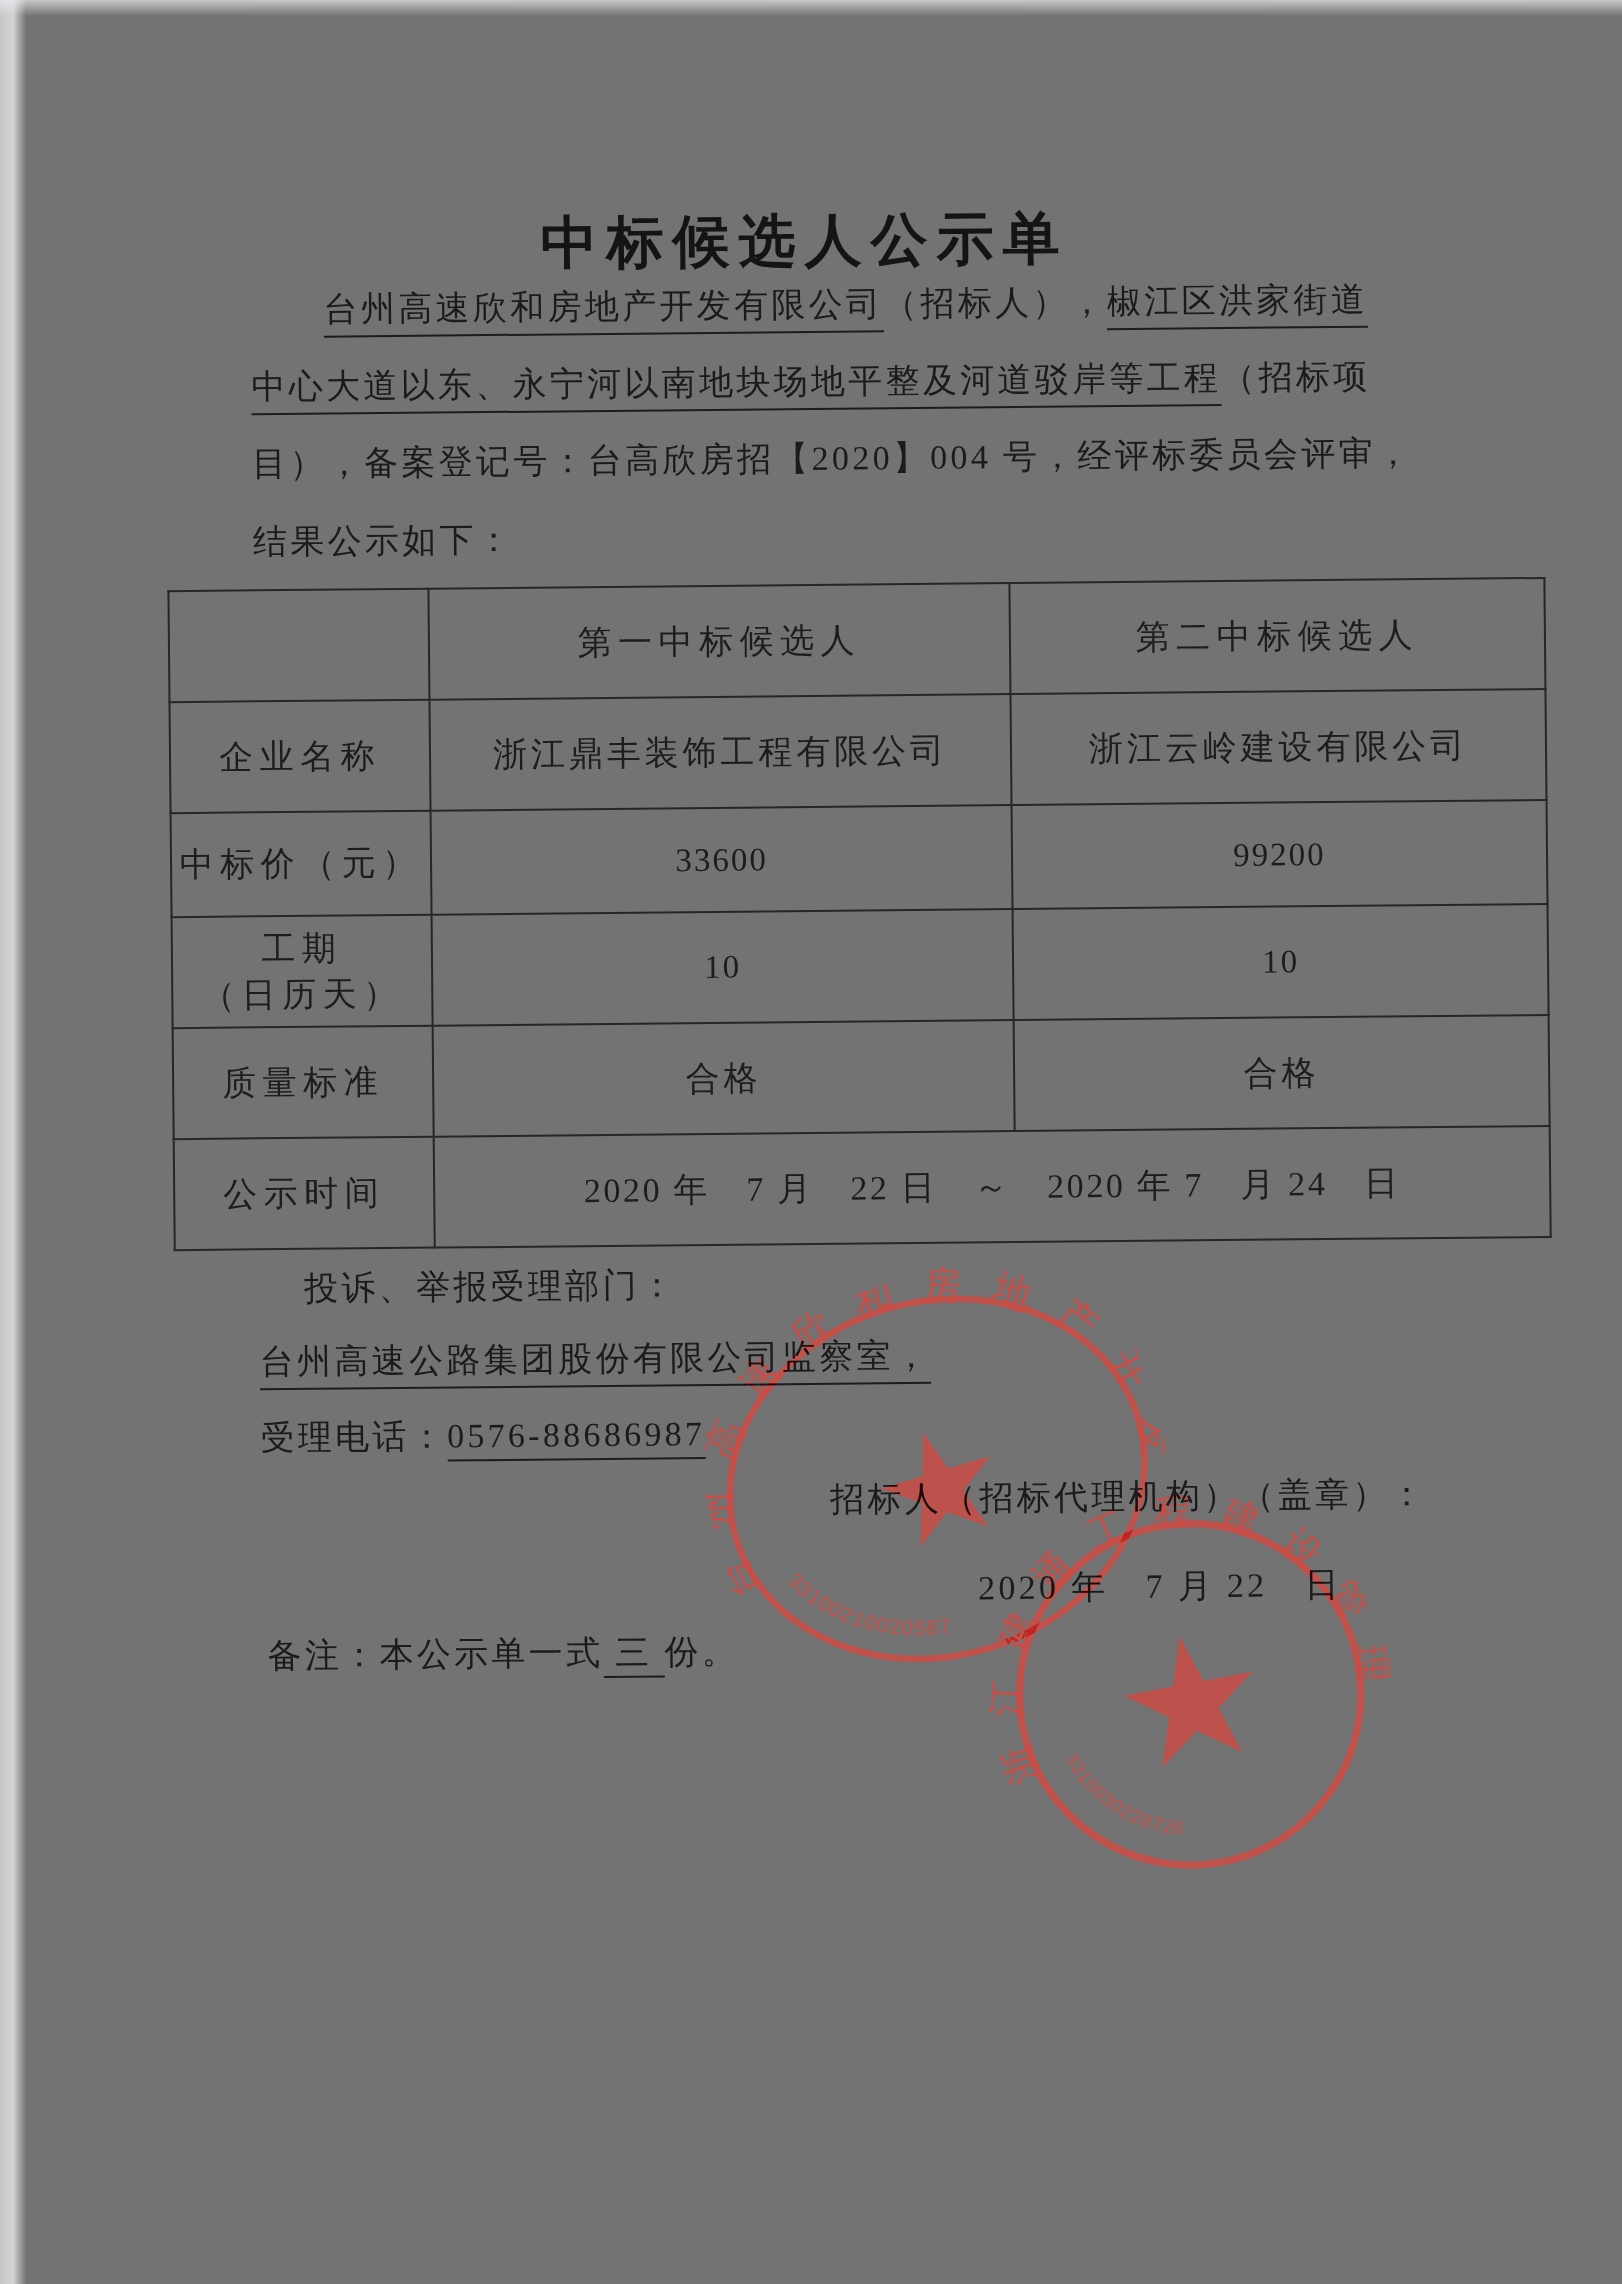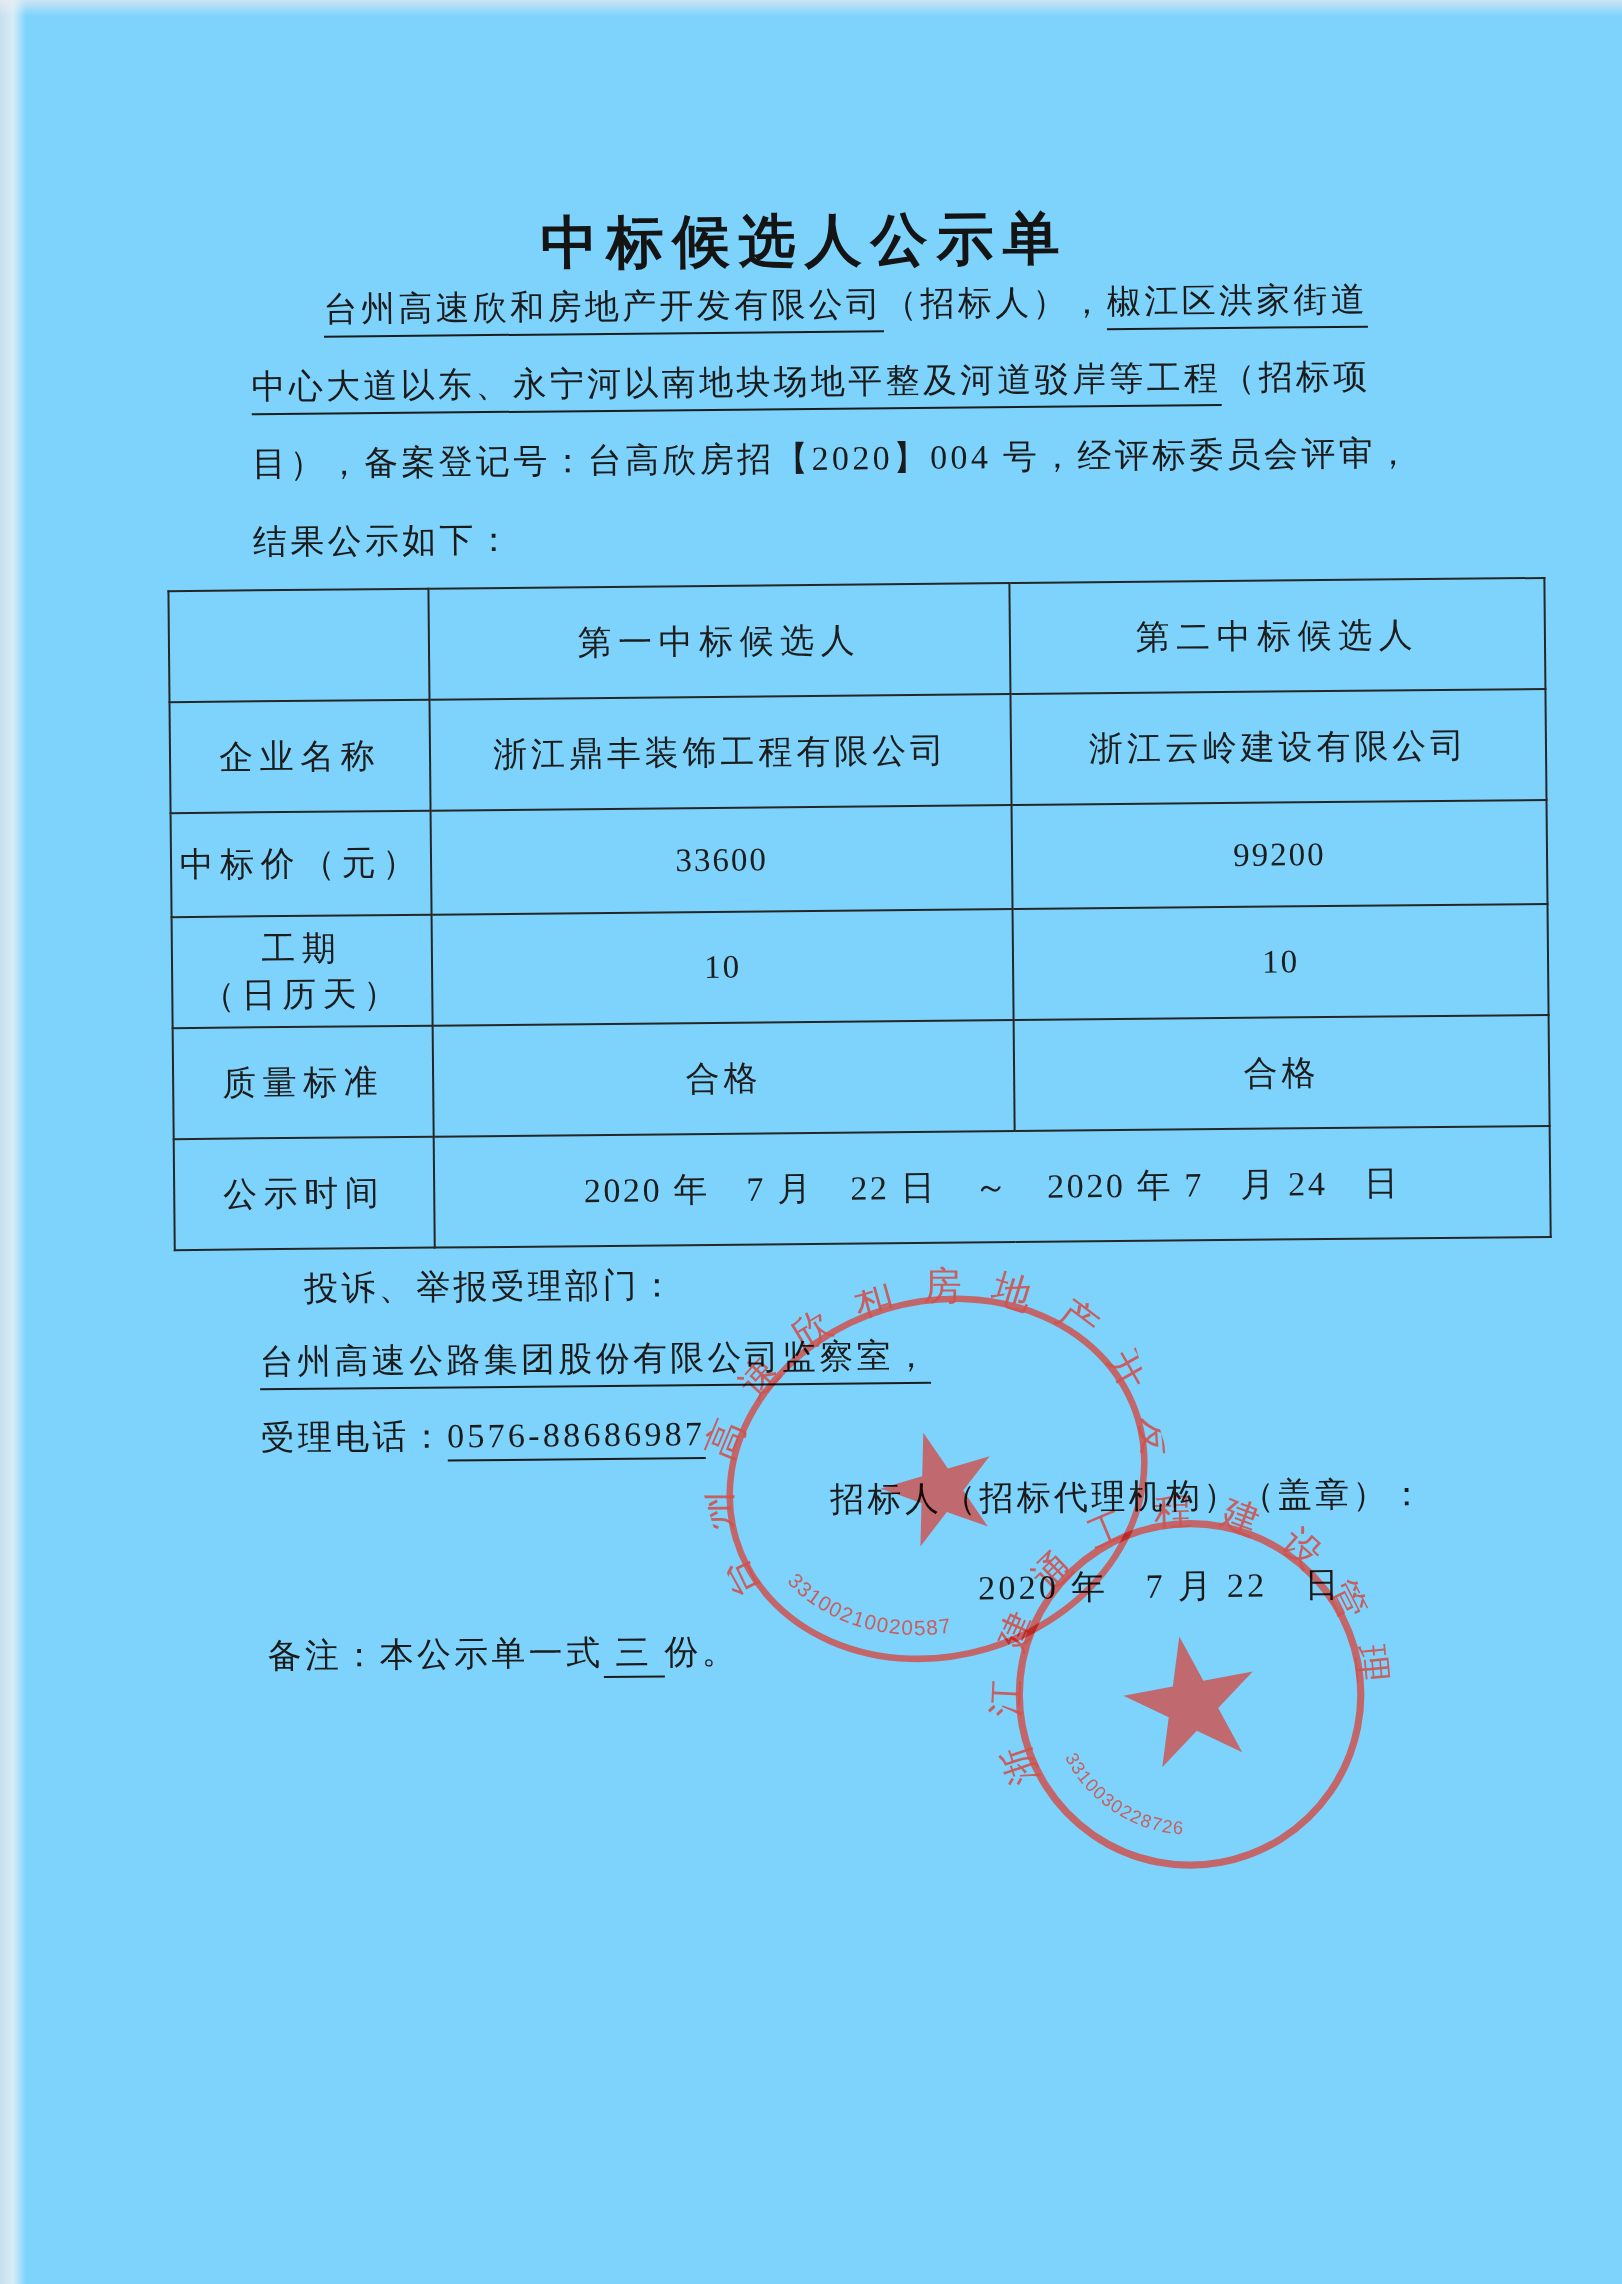--- a/index.html
+++ b/index.html
@@ -1,18 +1,18 @@
 <!DOCTYPE html>
 <html style="font-size:10.4px"><head>
 <meta charset="utf-8">
 <style>
   html,body{margin:0;padding:0;background:#ffffff;}
   .page{
     position:relative; width:1623px; height:2284px;
-    background:#7dd3fc; overflow:hidden;
+    background:#737373; overflow:hidden;
     font-family:"Liberation Serif", serif; color:#1b1b1b;
   }
   .page::before{
     content:''; position:absolute; left:0; top:0; bottom:0; width:26px;
     background:linear-gradient(to right,#e2e2e7,#f5f5f6 50%,rgba(255,255,255,0));
     opacity:.75; z-index:5; pointer-events:none;
   }
   .page::after{
     content:''; position:absolute; left:0; top:0; right:0; height:15.6px;
     background:linear-gradient(to bottom,#ededf1,rgba(255,255,255,0));

